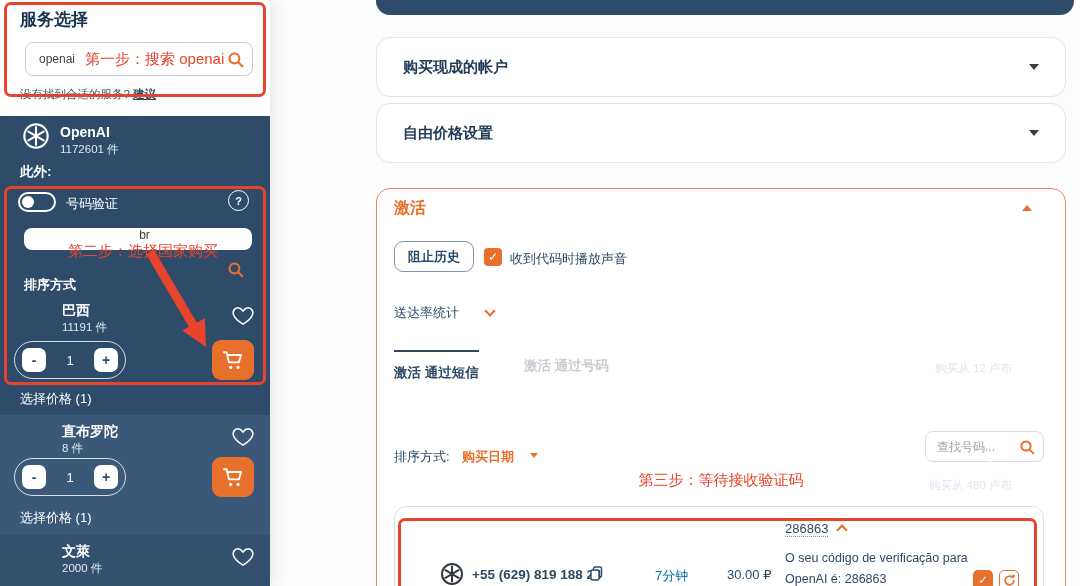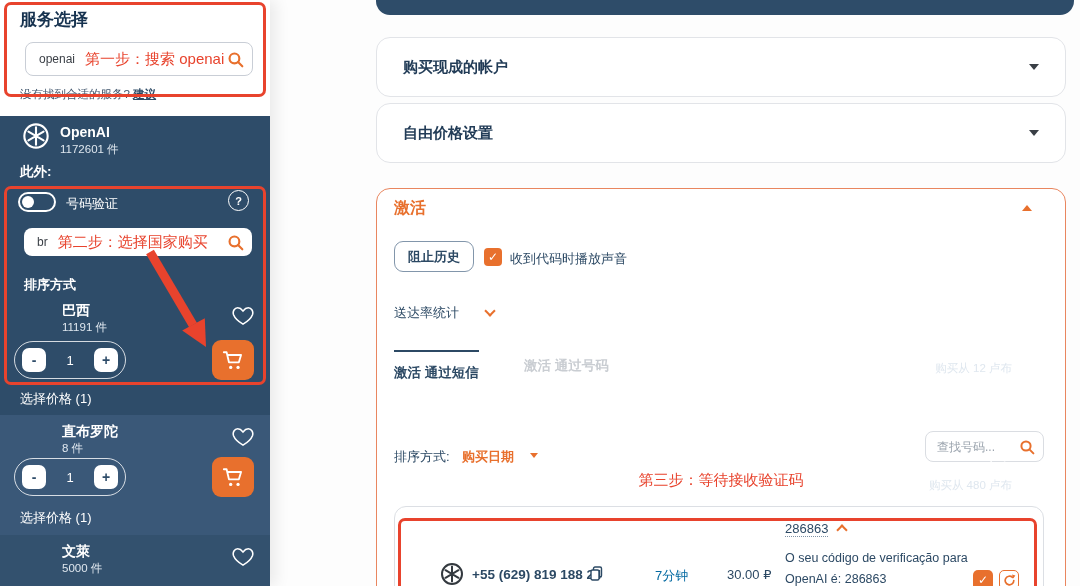--- a/index.html
+++ b/index.html
@@ -6,21 +6,21 @@
   html,body { width:1080px; height:586px; }
   #page { position:relative; width:1080px; height:586px; background:#fdfdfd; overflow:hidden; }
   .abs { position:absolute; }
 
   
   #sidebar { left:0; top:0; width:270px; height:586px; background:#2e4c69; box-shadow:6px 0 14px rgba(0,0,0,.08); }
   .sb-white { left:0; top:0; width:270px; height:116px; background:#ffffff; }
   .sb-title { left:20px; top:8px; font-size:17px; font-weight:bold; color:#16324f; }
   .input-box { background:#fff; border:1.5px solid #c9ced6; border-radius:8px; display:flex; align-items:center; }
   .sb-search1 { left:25px; top:42px; width:228px; height:34px; }
-  .sb-search2 { left:24px; top:228px; width:228px; height:28px; border:none; }
+  .sb-search2 { left:24px; top:228px; width:228px; height:22px; border:none;flex-direction:column; }
   .inp-val { font-size:12px; color:#3a3f46; margin-left:13px; white-space:nowrap; }
   .inp-ann { font-size:15px; color:#e8432d; margin-left:10px; white-space:nowrap; }
   .mag { margin-left:auto; margin-right:8px; flex:0 0 auto; }
   .sb-notfound { left:20px; top:87px; font-size:11.5px; color:#41566d; }
   .sb-suggest { font-weight:bold; color:#2c4964; text-decoration:underline; cursor:pointer; }
 
   .svc-logo { left:22px; top:122px; }
   .svc-name { left:60px; top:124px; color:#fff; font-weight:bold; font-size:14px; }
   .svc-count { left:60px; top:142px; color:#dfe7ef; font-size:11.5px; }
   .svc-price { right:20px; top:131px; color:#fff; font-weight:bold; font-size:13px; }
@@ -278,21 +278,21 @@
         <circle cx="17.5" cy="18.5" r="1.8" fill="#fff"></circle>
       </svg>
   </span>
   <span class="abs sel-price" style="left:20px; top:509px;">选择价格 (1)</span>
   <span class="abs chev" style="right:20px; top:511px;"></span>
 
   
   <div class="abs block-mid"></div>
   <span class="abs flag flag-bn" style="left:20px; top:544px;"></span>
   <span class="abs c-name" style="left:62px; top:543px;">文萊</span>
-  <span class="abs c-count" style="left:62px; top:561px;">5000 件</span>
+  <span class="abs c-count" style="left:62px; top:561px;">2000 件</span>
   <svg class="abs heart" style="left:232px; top:547px;" viewBox="0 0 24 22">
       <path d="M12 20S3.6 14.9 1.6 9.6C.3 5.9 2.6 2 6.2 2 8.5 2 10.2 3.2 12 5.4 13.8 3.2 15.5 2 17.8 2c3.6 0 5.9 3.9 4.6 7.6C20.4 14.9 12 20 12 20z" fill="none" stroke="#fff" stroke-width="1.7"></path>
     </svg>
 
   
   <div id="ann-box1" class="abs ann-box"></div>
   <div id="ann-box2" class="abs ann-box"></div>
   <div id="ann-box3" class="abs ann-box"></div>
   <svg id="ann-arrow" class="abs" width="270" height="400" viewBox="0 0 270 400">
     <line x1="150" y1="252" x2="193" y2="325" stroke="#e8432d" stroke-width="9"></line>

